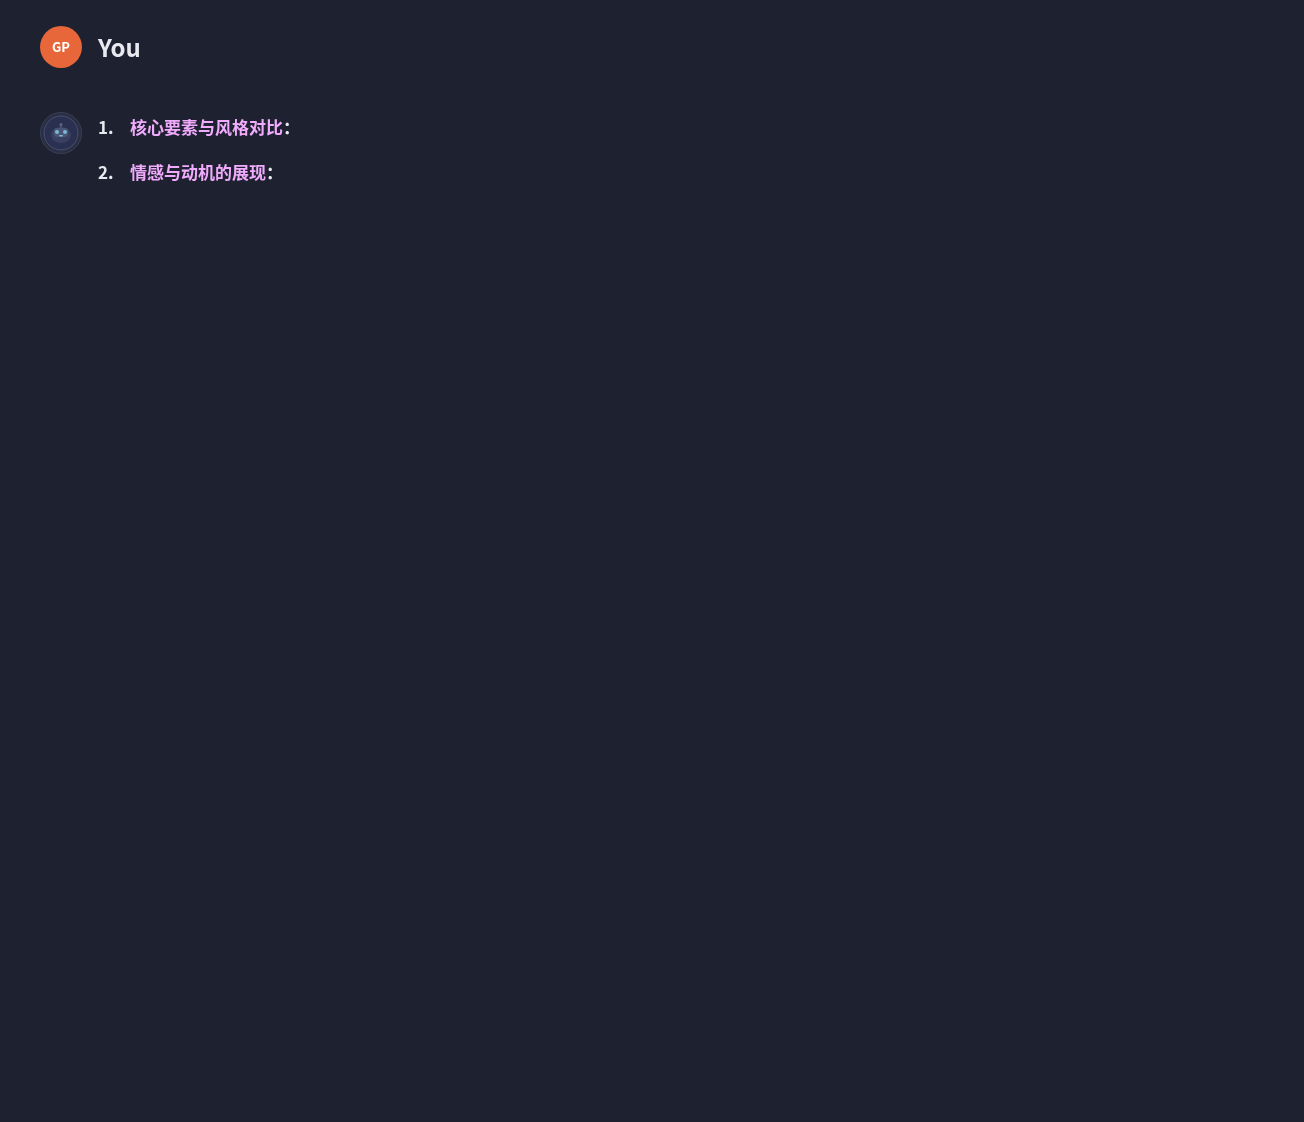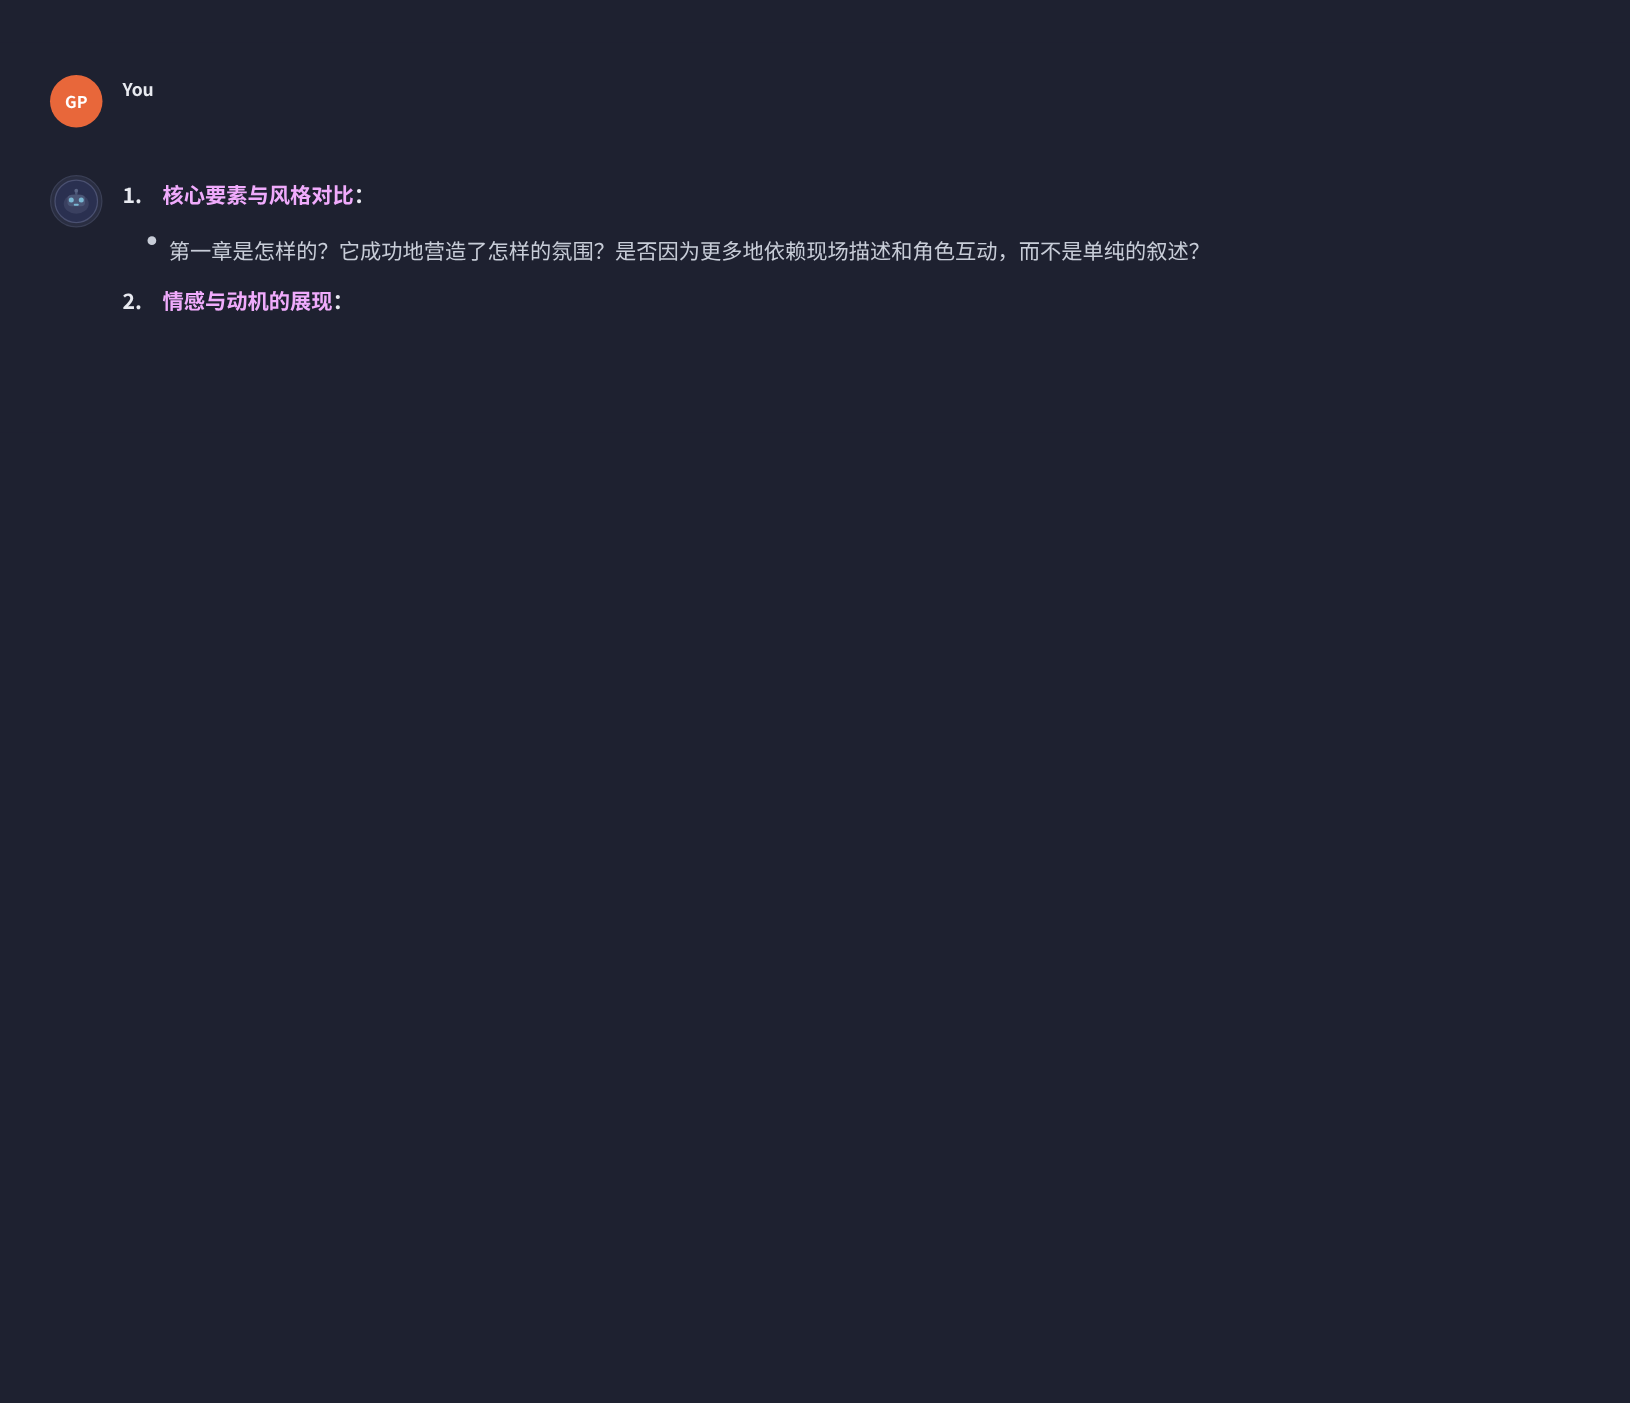--- a/index.html
+++ b/index.html
@@ -16,21 +16,20 @@
       line-height: 1.75;
       width: 1304px;
       min-height: 1122px;
       padding: 0;
     }
 
     .chat-container {
       max-width: 1304px;
       padding: 24px 40px 40px 40px;
       background-color: #1e2130;
-      margin-top: 34px;
     }
 
     .message-block {
       display: flex;
       align-items: flex-start;
       gap: 16px;
       margin-bottom: 36px;
     }
 
     .avatar {
@@ -71,21 +70,21 @@
       height: 36px;
     }
 
     .message-content {
       flex: 1;
       padding-top: 2px;
     }
 
     .sender-name {
       font-weight: 700;
-      font-size: 14px;
+      font-size: 24px;
       color: #e8eaf0;
       margin-bottom: 6px;
       display: block;
     }
 
     .message-text {
       color: #c8cdd8;
       font-size: 17px;
       line-height: 1.8;
     }
@@ -174,24 +173,20 @@
     <div class="message-content">
       <div class="message-text">
 
         <div class="numbered-item">
           <span class="num">1.</span>
           <span>
             <span class="bold-text">核心要素与风格对比</span><span>：</span>
           </span>
         </div>
         <div class="bullet-list">
-          <div class="bullet-item">
-            <div class="bullet-dot"></div>
-            <span class="bullet-text">第一章是怎样的？它成功地营造了怎样的氛围？是否因为更多地依赖现场描述和角色互动，而不是单纯的叙述？</span>
-          </div>
         </div>
 
         <div class="numbered-item">
           <span class="num">2.</span>
           <span>
             <span class="bold-text">情感与动机的展现</span><span>：</span>
           </span>
         </div>
 
       </div>

